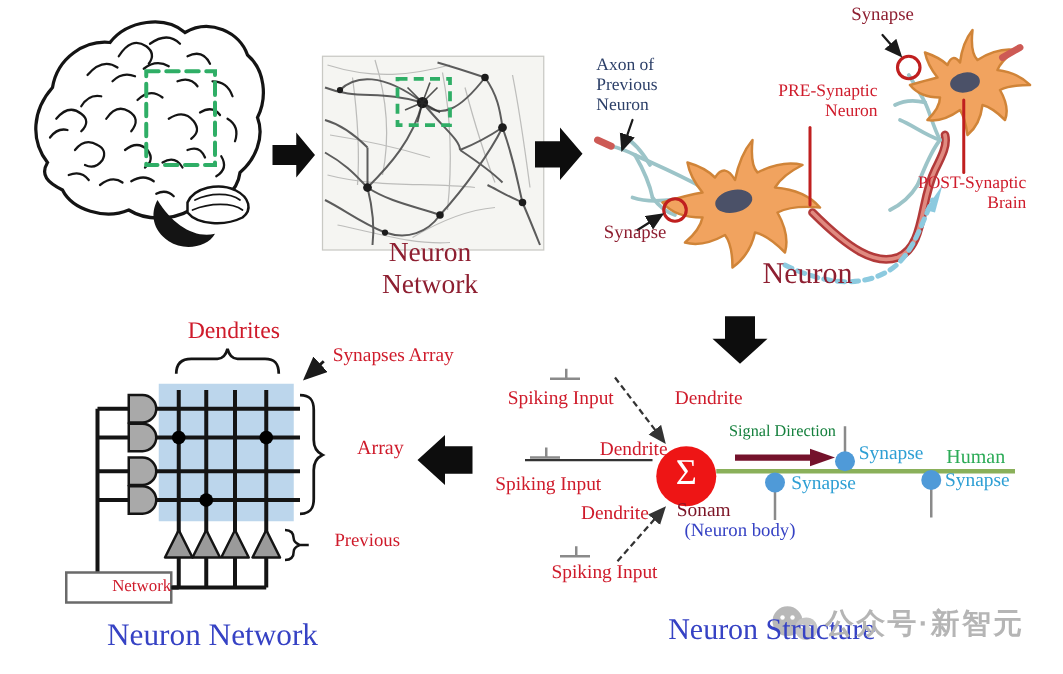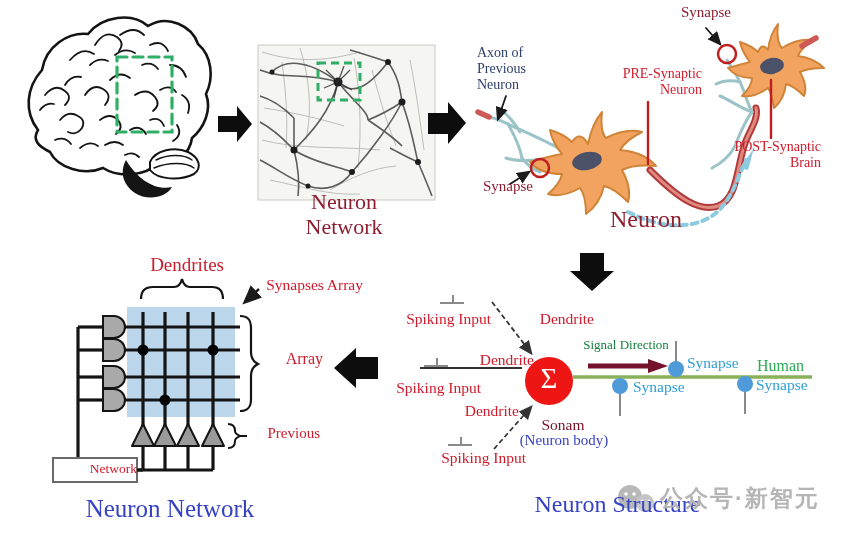--- a/index.html
+++ b/index.html
@@ -287,22 +287,22 @@
 <div class="lbl blue ctr" style="left:70px;top:495px;width:200px;font-size:25px;">Neuron Network</div>
 
 <div class="lbl red" style="left:385px;top:310px;width:106px;font-size:15.5px;">Spiking Input</div>
 <div class="lbl red" style="left:518px;top:310px;width:76px;font-size:15.5px;">Dendrite</div>
 <div class="lbl red" style="left:460px;top:351px;width:74px;font-size:15.5px;">Dendrite</div>
 <div class="lbl red" style="left:375px;top:379px;width:106px;font-size:15.5px;">Spiking Input</div>
 <div class="lbl red" style="left:447px;top:402px;width:72px;font-size:15.5px;">Dendrite</div>
 <div class="lbl red" style="left:420px;top:449px;width:106px;font-size:15.5px;">Spiking Input</div>
 <div class="lbl black ctr" style="left:574px;top:338px;width:104px;font-size:13px;">Signal Direction</div>
 <div class="lbl white ctr" style="left:533px;top:362px;width:32px;font-size:29px;">Σ</div>
-<div class="lbl dkred ctr" style="left:532px;top:416px;width:62px;font-size:15.5px;">Sonam</div>
-<div class="lbl blue ctr" style="left:508px;top:417px;width:112px;font-size:15px;margin-top:15px;">(Neuron body)</div>
+<div class="lbl dkred ctr" style="left:532px;top:400px;width:62px;font-size:15.5px;">Sonam</div>
+<div class="lbl blue ctr" style="left:536px;top:417px;width:112px;font-size:15px;">(Neuron body)</div>
 <div class="lbl lblue" style="left:633px;top:378px;width:64px;font-size:15.5px;">Synapse</div>
 <div class="lbl lblue" style="left:687px;top:354px;width:64px;font-size:15.5px;">Synapse</div>
 <div class="lbl lblue" style="left:756px;top:376px;width:64px;font-size:15.5px;">Synapse</div>
 <div class="lbl green" style="left:757px;top:357px;width:48px;font-size:16px;">Human</div>
 <div class="lbl blue ctr" style="left:510px;top:491px;width:215px;font-size:24px;">Neuron Structure</div>
 
 <div class="wm">
   <span style="width:42px;"></span>
   <span>公众号·新智元</span>
 </div>

